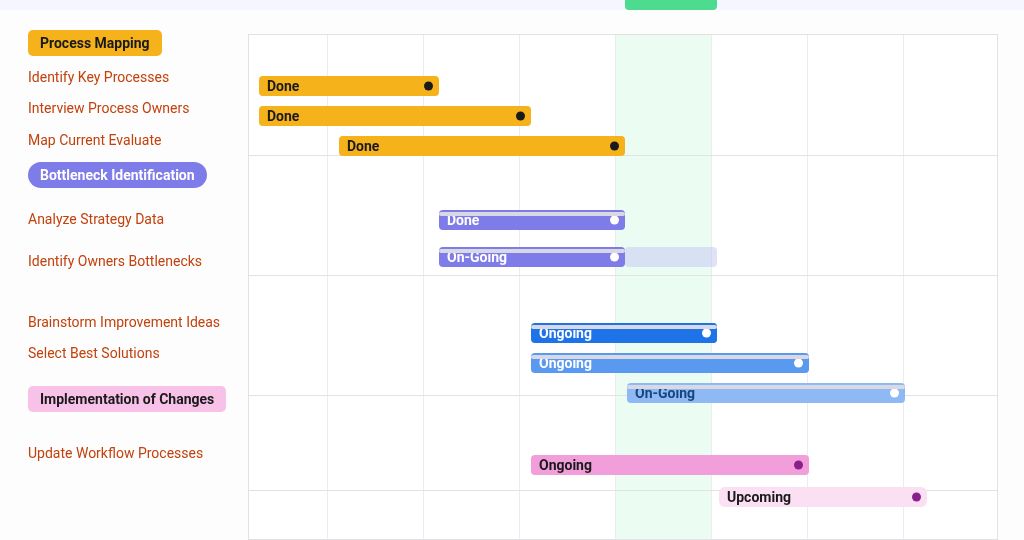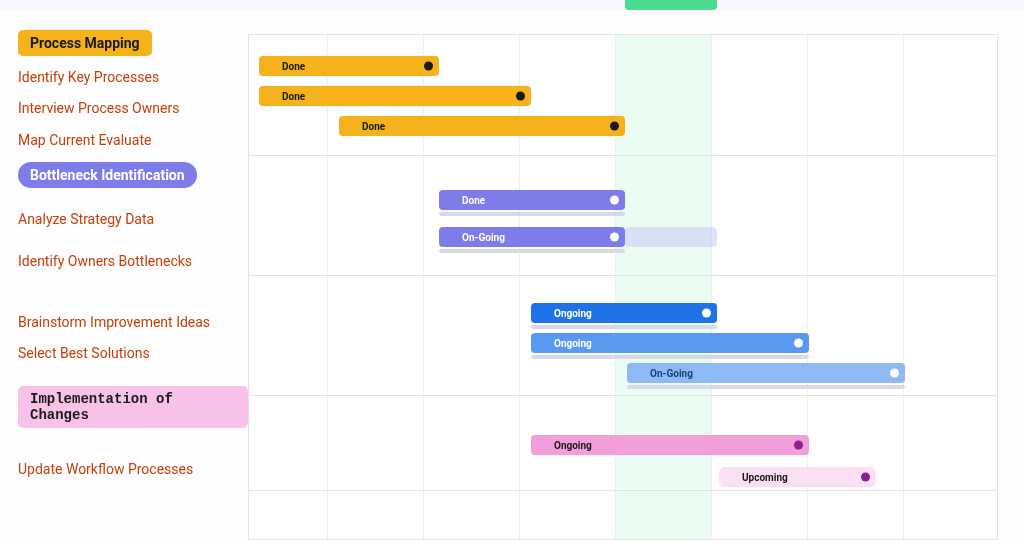--- a/index.html
+++ b/index.html
@@ -26,35 +26,35 @@
     background: #4ddc8f;
     border-radius: 0 0 4px 4px;
   }
   .container {
     display: flex;
     position: absolute;
     top: 20px; left: 0; right: 0; bottom: 0;
   }
   .sidebar {
     width: 248px;
-    padding: 4px 0 0 18px;
+    padding: 4px 0 0 28px;
   }
   .group-header {
     display: inline-block;
     padding: 5px 12px;
     border-radius: 5px;
     font-weight: 700;
     font-size: 14px;
     color: #1a1a1a;
     margin: 6px 0 6px 0;
   }
   .hdr-orange  { background: #F5B21B; color: #1a1a1a; }
   .hdr-purple  { background: #7E7CE8; color: #fff; border-radius: 13px; }
   .hdr-blue    { background: #1E73E8; color: #fff; }
-  .hdr-pink    { background: #F7C1E8; color: #1a1a1a; font-family: Liberation Mono, monospace; }
+  .hdr-pink    { background: #F7C1E8; color: #1a1a1a; }
   .task-label {
     font-size: 14px;
     color: #c2410c;
     padding: 8px 0;
     line-height: 1.1;
   }
   .gap { height: 10px; }
 
   .chart {
     position: relative;
@@ -83,23 +83,24 @@
     height: 0;
     border-top: 1px solid #e2e2e6;
   }
 
   .bar {
     position: absolute;
     height: 20px;
     border-radius: 4px;
     display: flex;
     align-items: center;
-    padding: 0 23px;
-    font-size: 10px;
+    padding: 0 8px;
+    font-size: 14px;
     font-weight: 700;
+    margin-top: 20px;
   }
   .bar .dot {
     position: absolute;
     right: 6px;
     top: 50%;
     transform: translateY(-50%);
     width: 9px; height: 9px;
     border-radius: 50%;
   }
   .bar-thin {
@@ -214,19 +215,19 @@
       <div class="bar-thin" style="background: rgb(217, 217, 230); top: 320px; left: 282px; width: 278px;"></div>
       <div class="bar c-blue-lt" style="top: 328px; left: 378px; width: 278px;">
         <span>On-Going</span>
         <span class="dot"></span>
       </div>
       <div class="bar-thin" style="background: rgb(217, 217, 230); top: 350px; left: 378px; width: 278px;"></div>
       <div class="bar c-pink" style="top: 400px; left: 282px; width: 278px;">
         <span>Ongoing</span>
         <span class="dot"></span>
       </div>
-      <div class="bar c-pink-lt" style="top: 432px; left: 470px; width: 157px; border-radius: 6px;">
+      <div class="bar c-pink-lt" style="top: 432px; left: 470px; width: 208px; border-radius: 6px;">
         <span>Upcoming</span>
         <span class="dot"></span>
       </div>
     </div>
 
 </div>
 
 </body></html>

